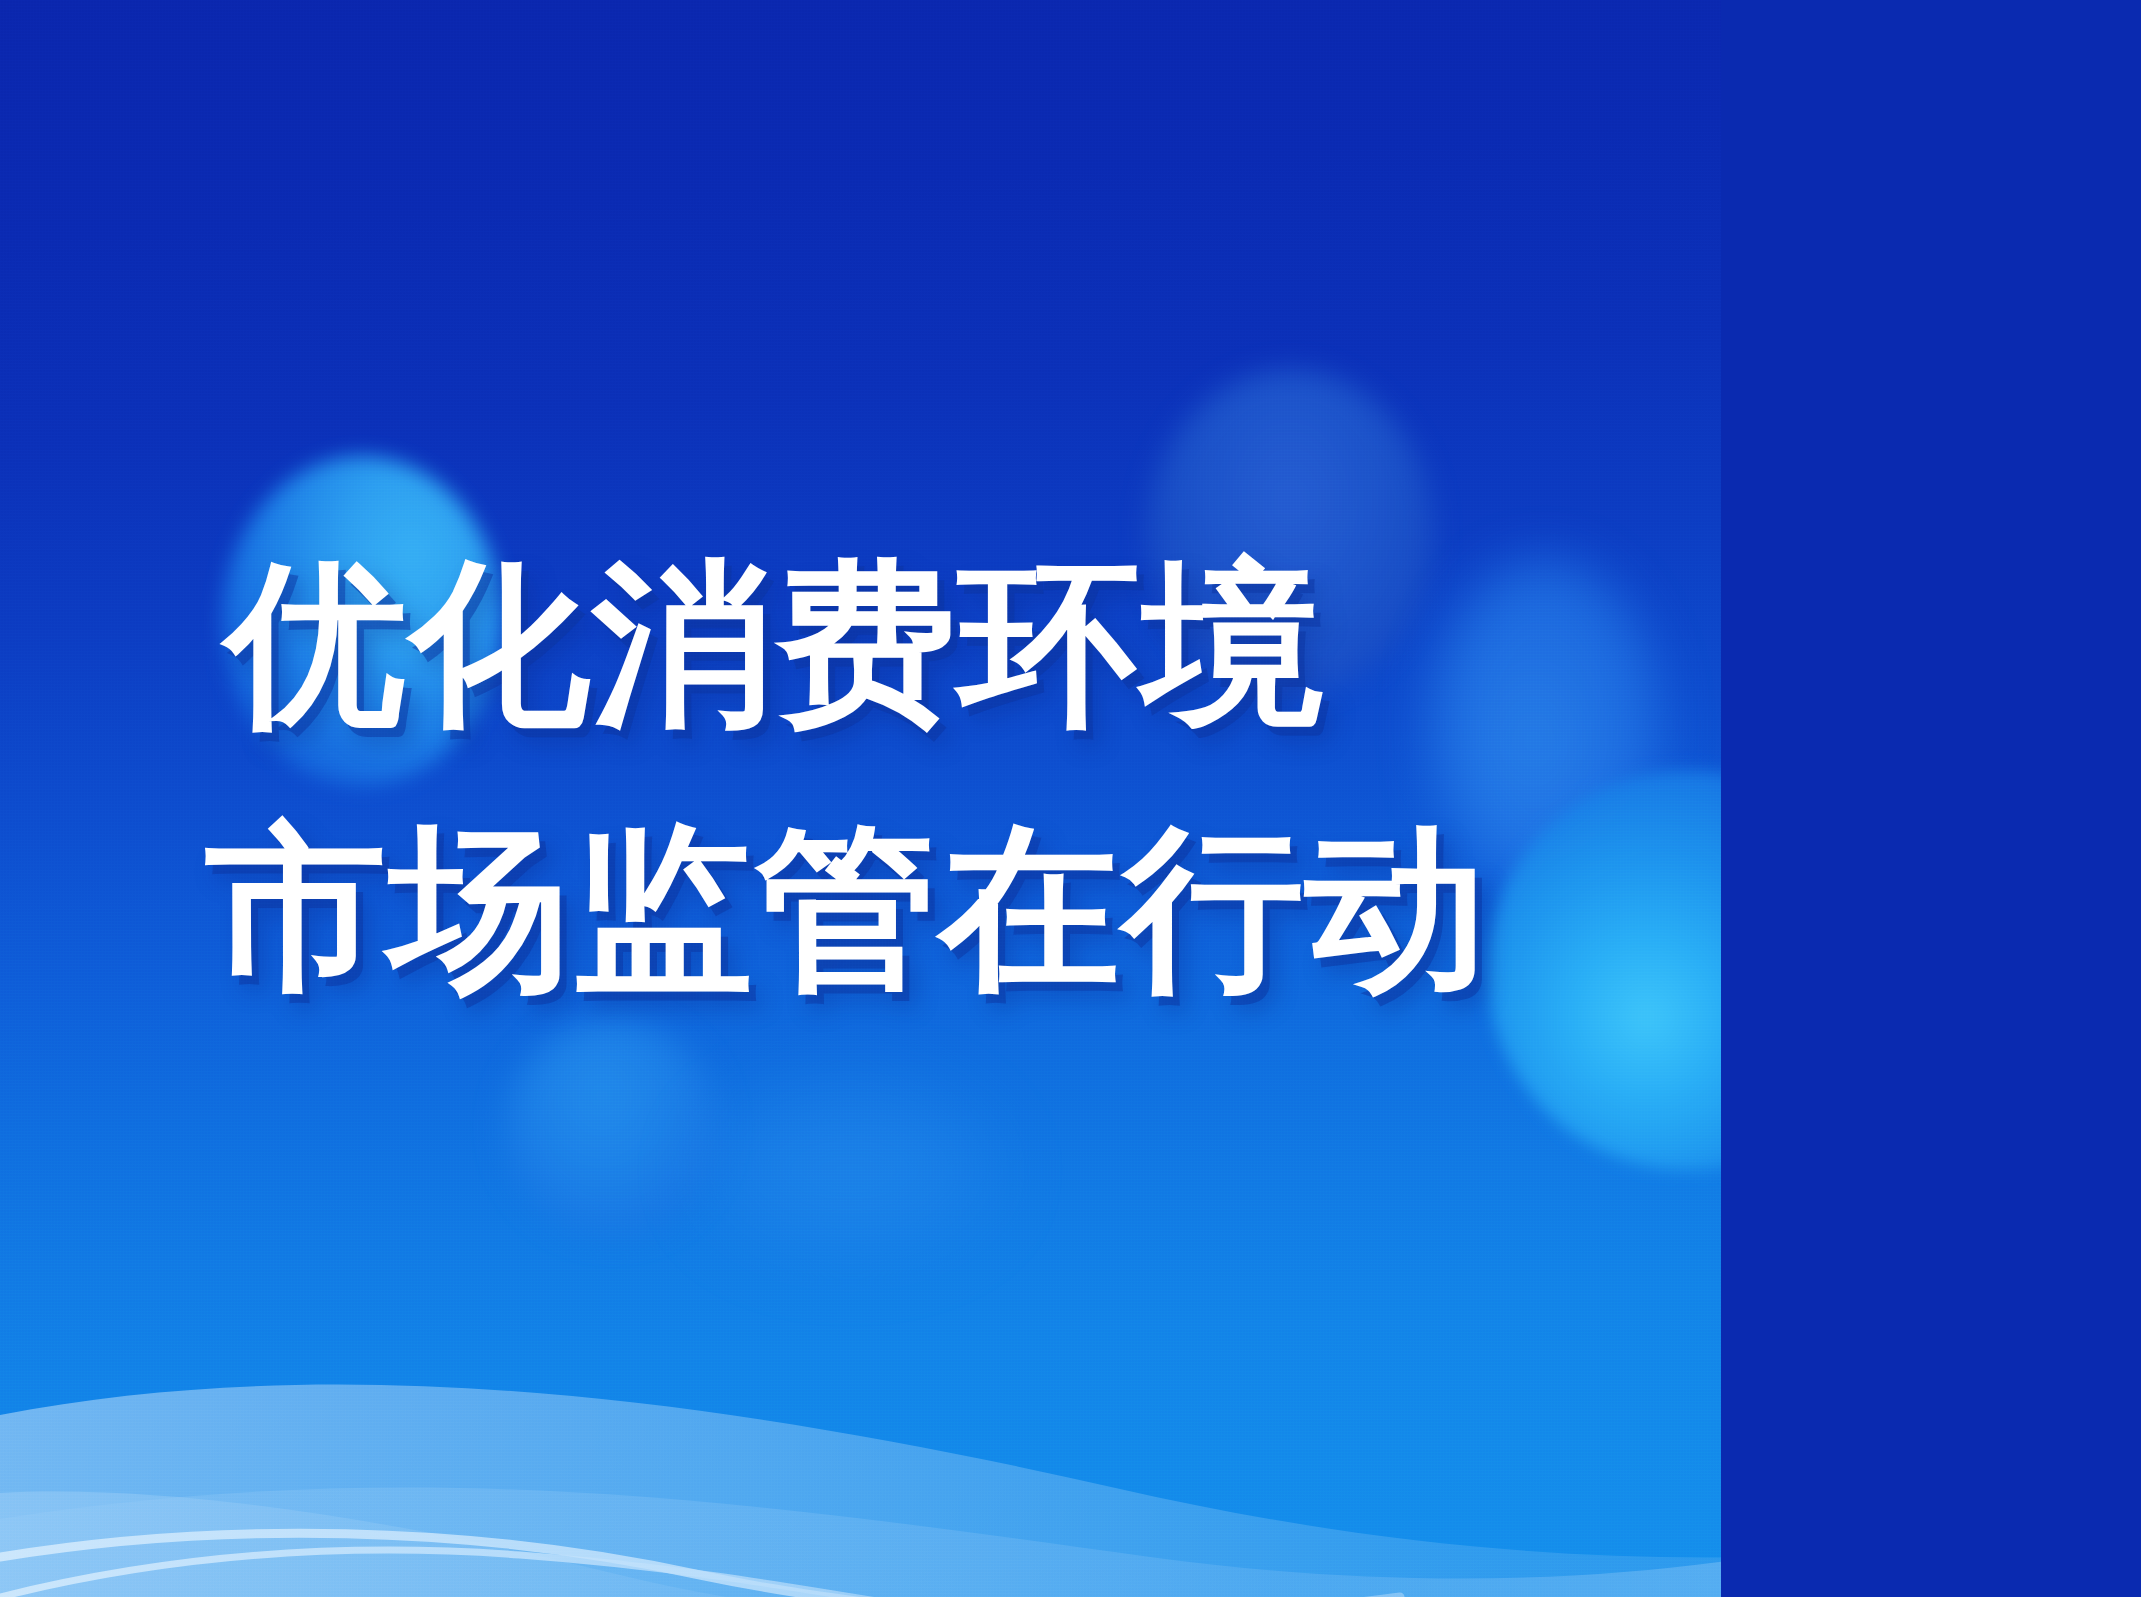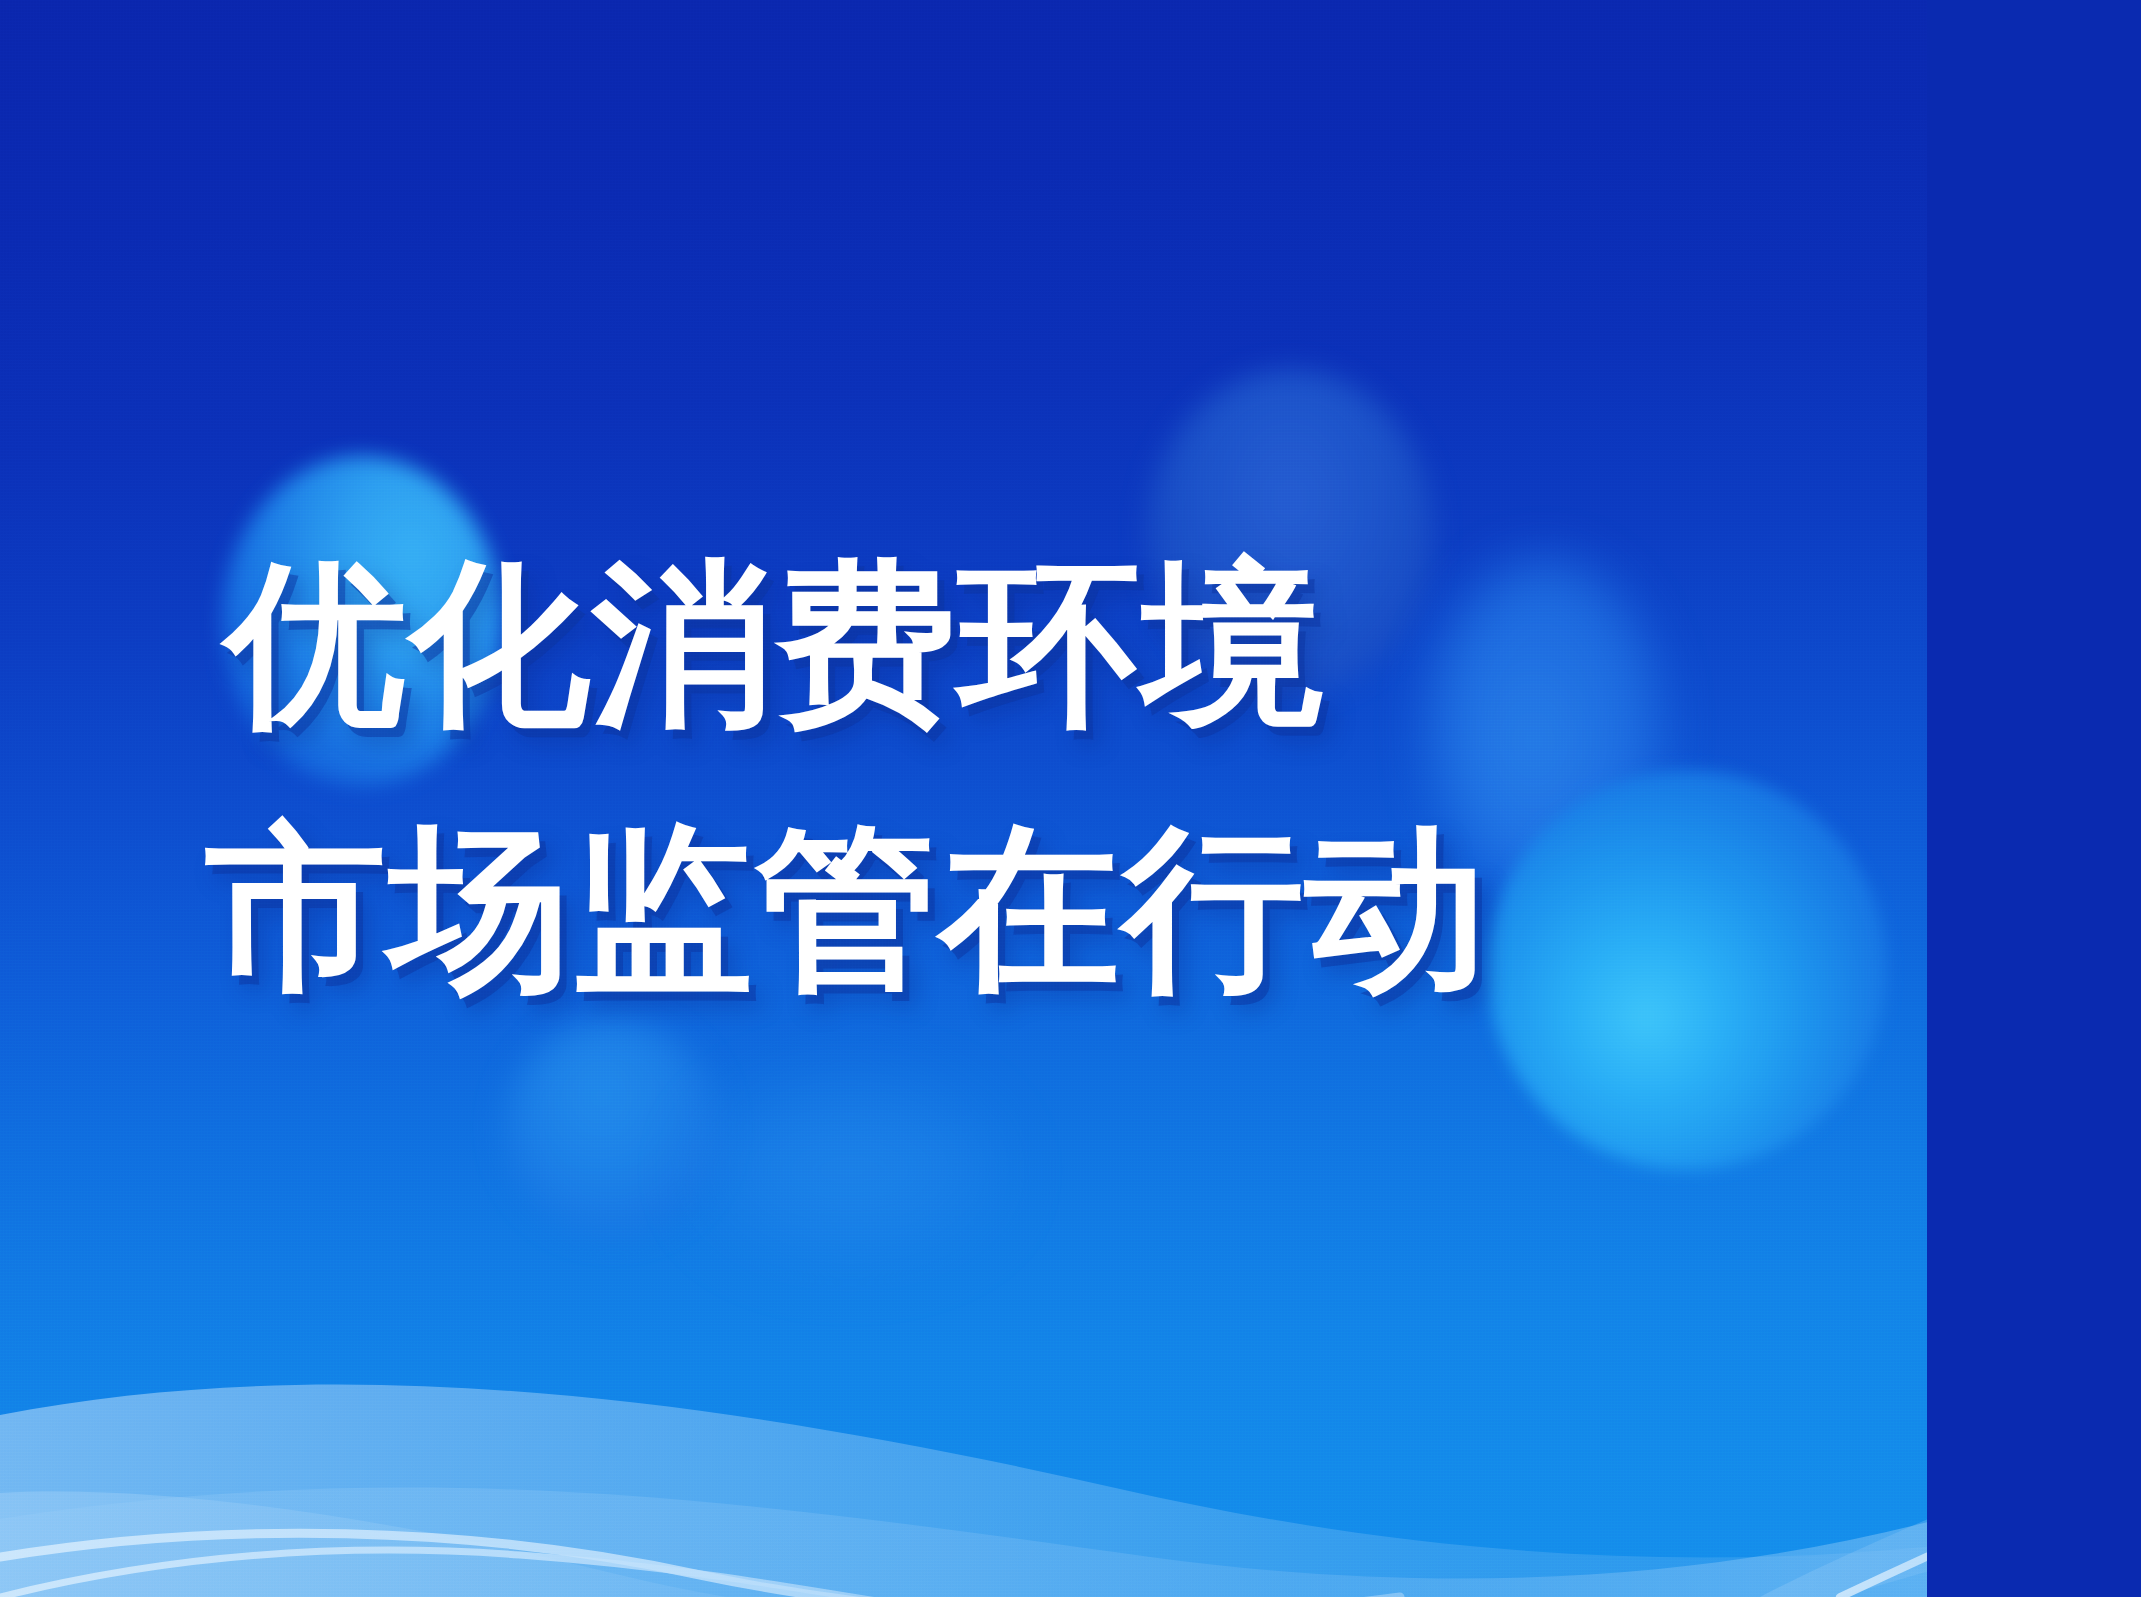--- a/index.html
+++ b/index.html
@@ -2,21 +2,21 @@
 <html><head>
 <meta charset="utf-8">
 <style>
   html, body {
     margin: 0;
     padding: 0;
     background: #0a2ab0;
   }
   #poster {
     position: relative;
-    width: 1927px;
+    width: 1721px;
     height: 1597px;
     overflow: hidden;
     font-family: "Liberation Sans", "DejaVu Sans", sans-serif;
     background: linear-gradient(176deg,
         #0a26ad 0%,
         #0a2ab2 14%,
         #0b30b8 26%,
         #0c3cc2 37%,
         #0d4bcd 47%,
         #0e5cd8 57%,

